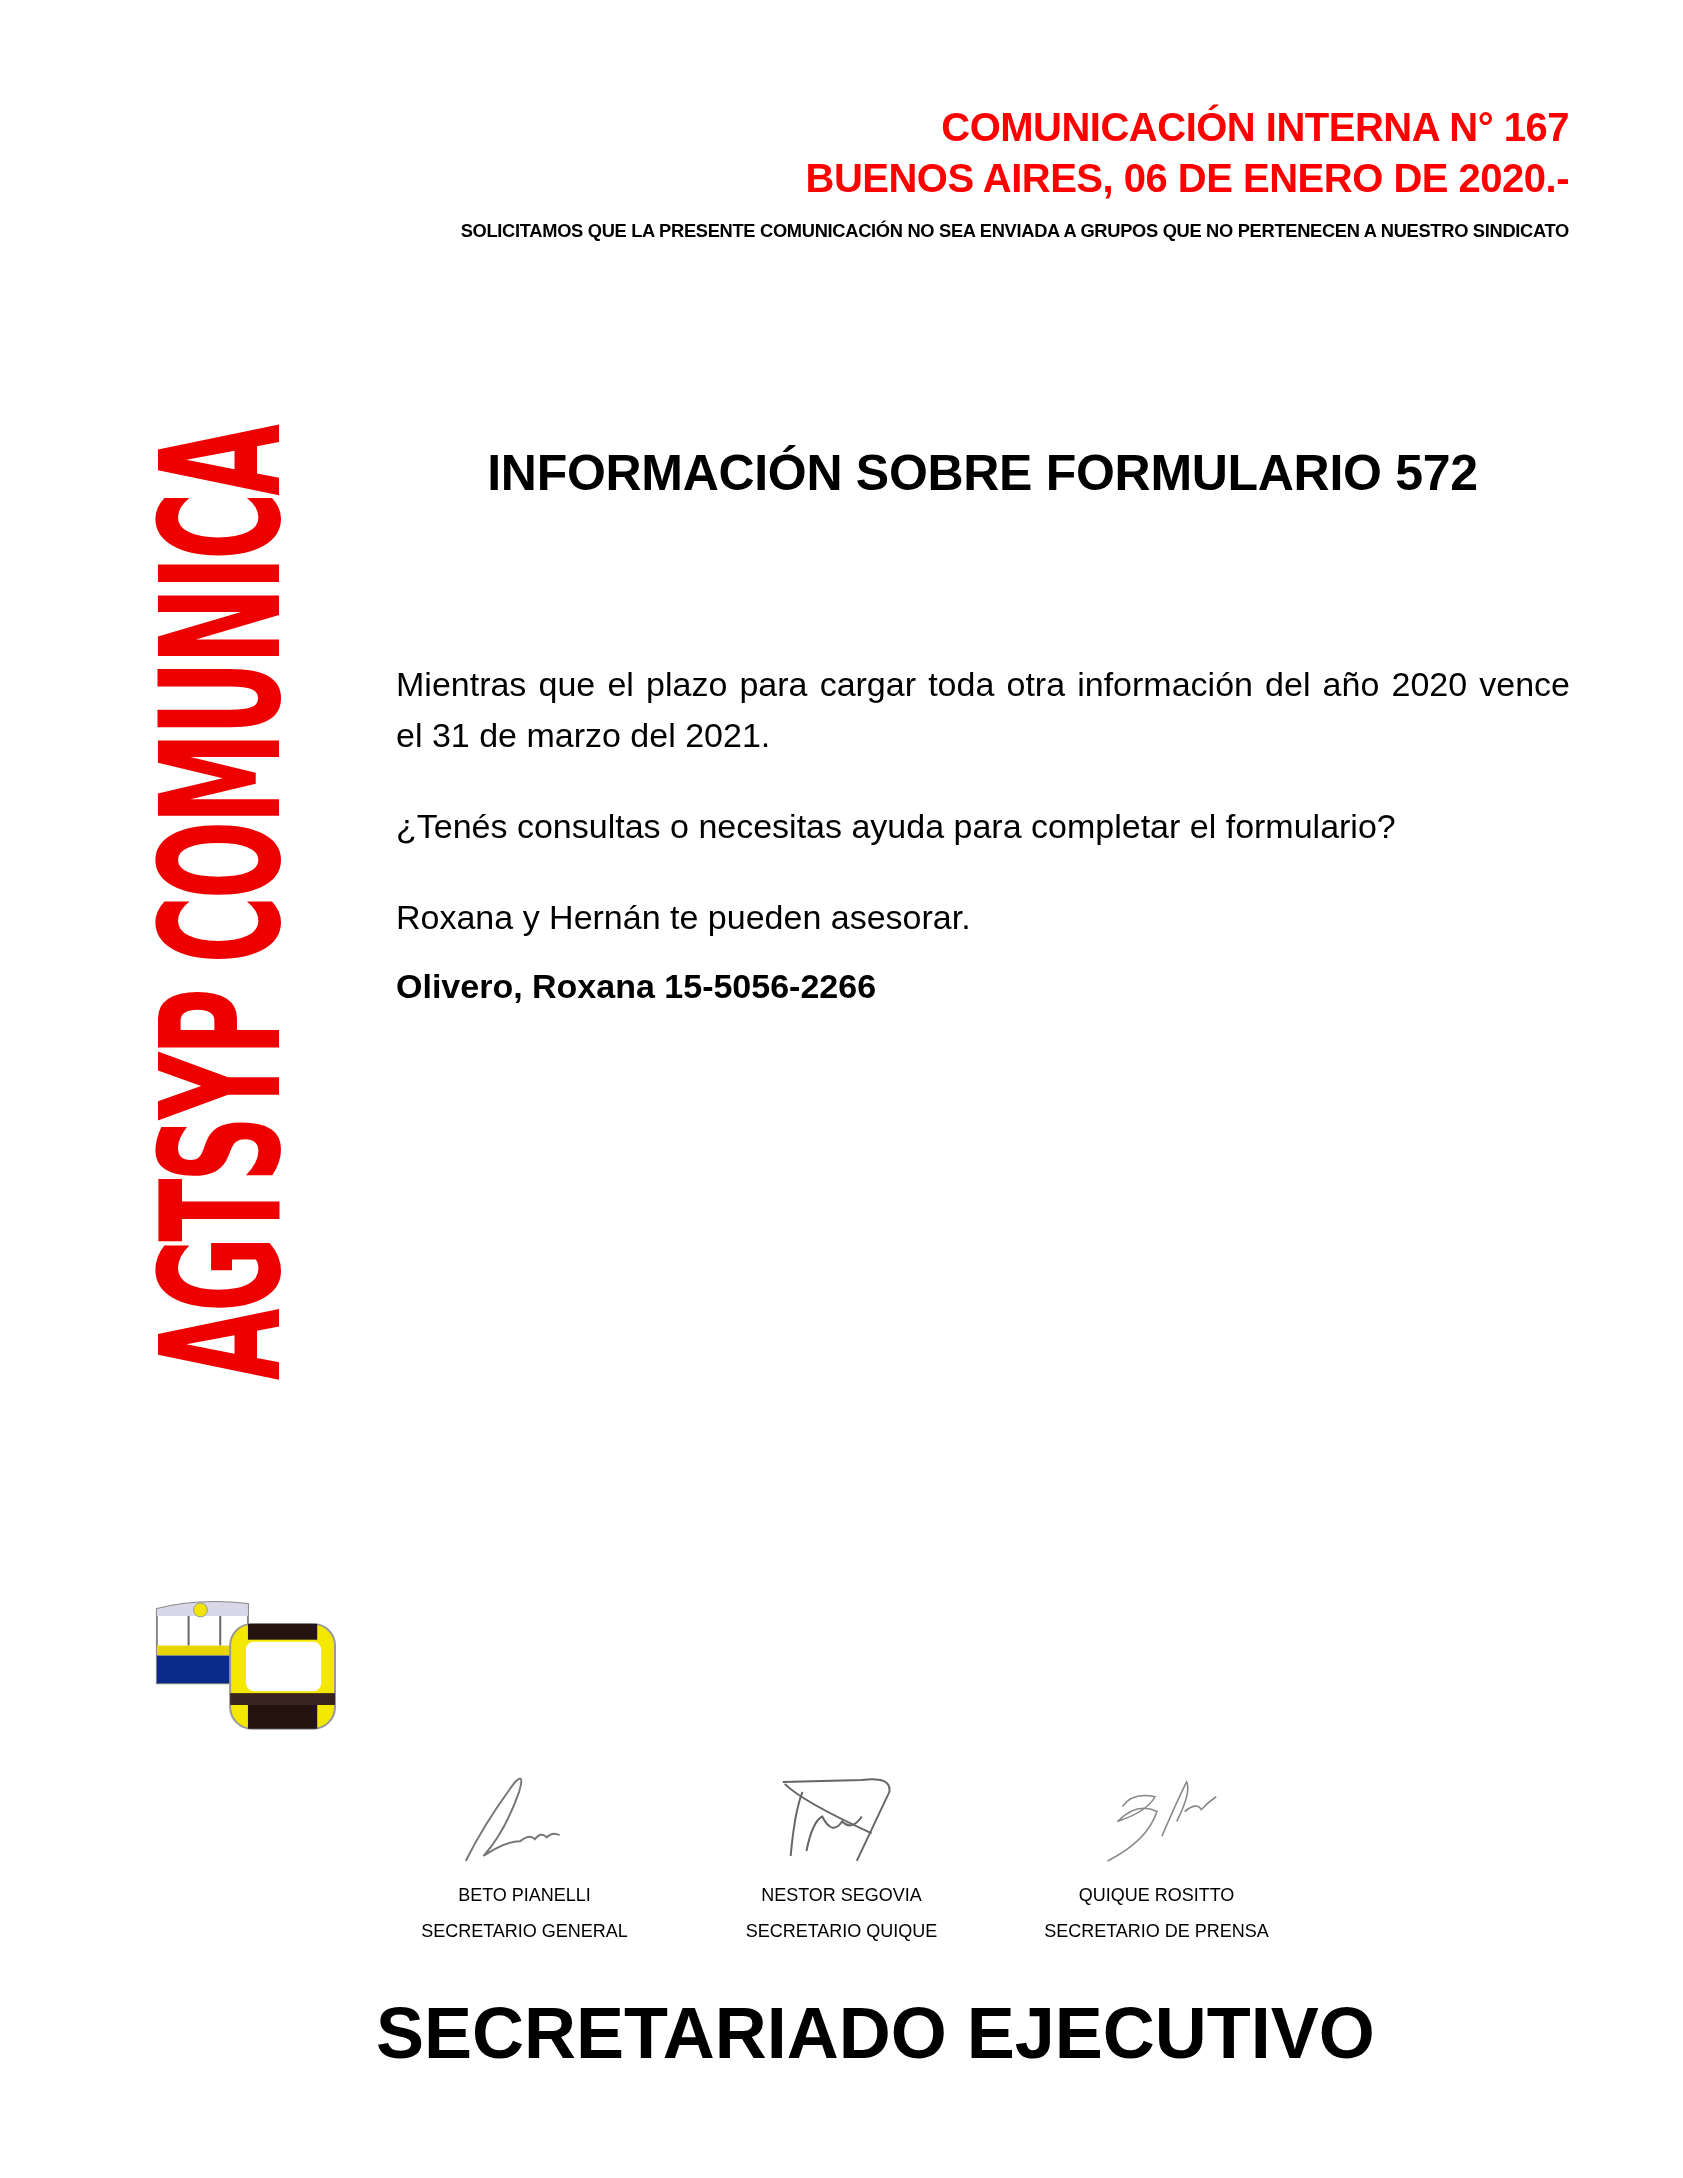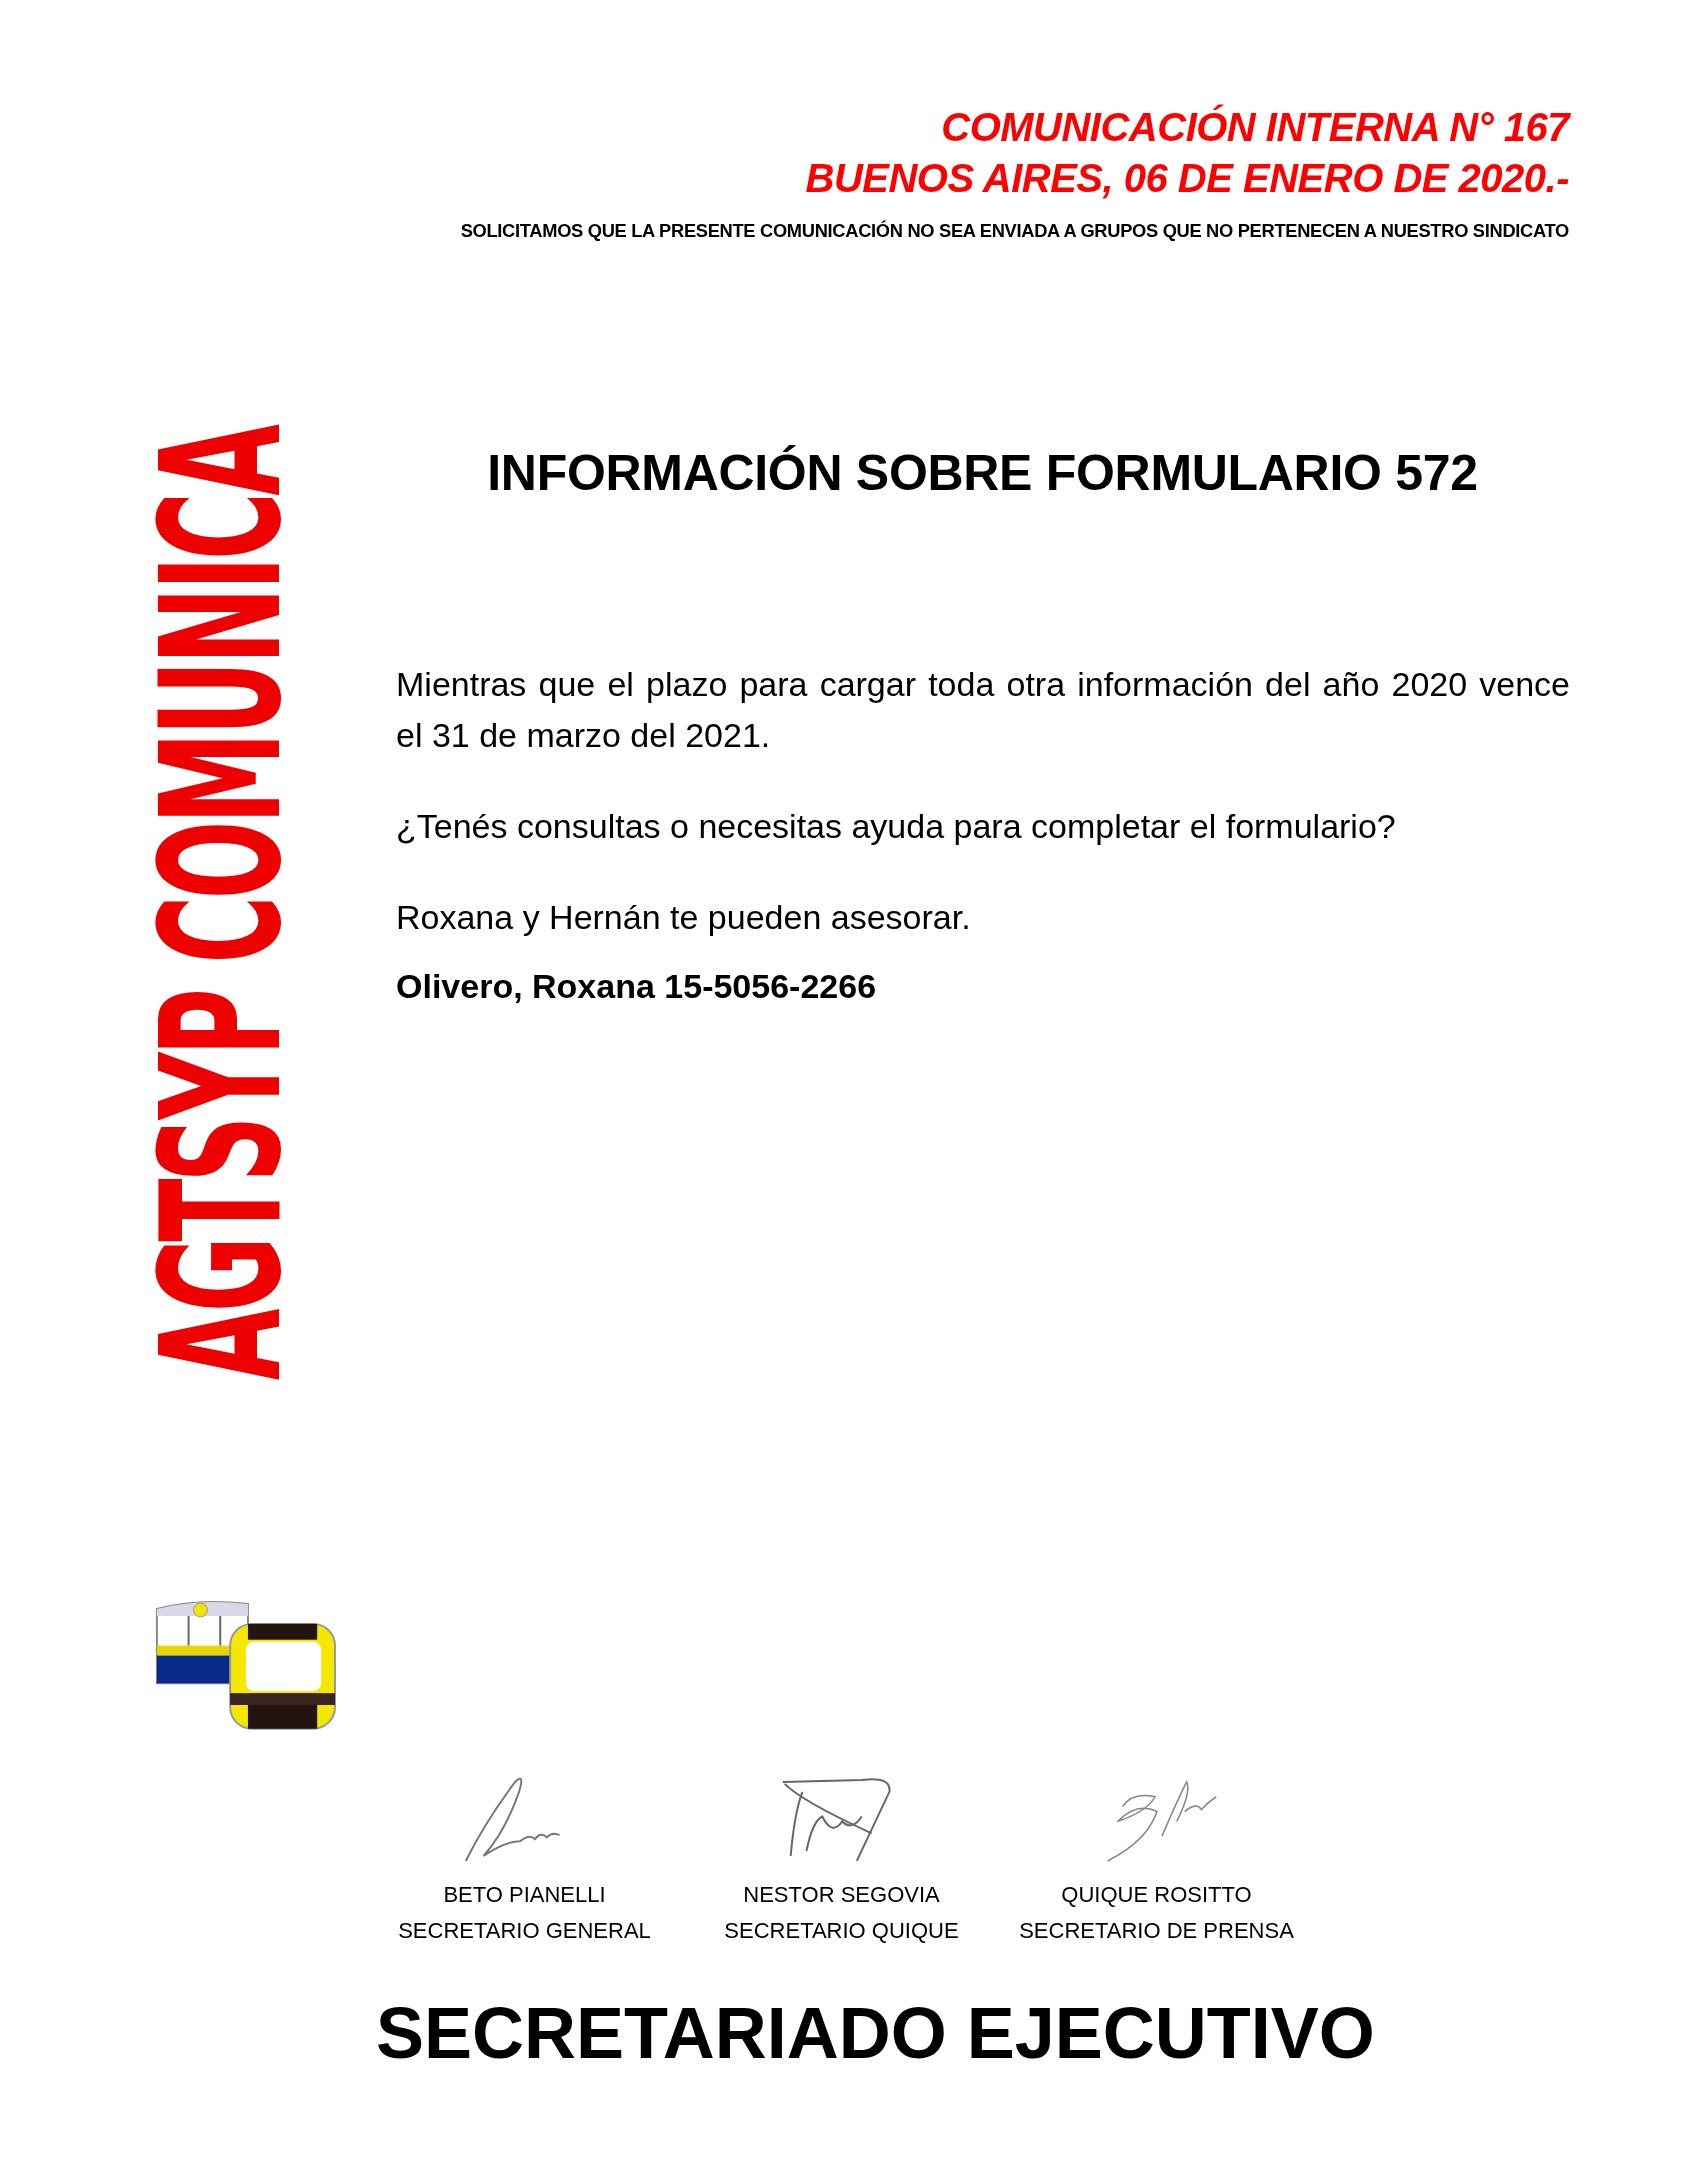--- a/index.html
+++ b/index.html
@@ -1,19 +1,19 @@
 <!DOCTYPE html>
 <html><head>
 <meta charset="utf-8">
 <style>
   html, body { margin:0; padding:0; background:#ffffff; }
   body { width:1683px; height:2178px; position:relative; overflow:hidden;
          font-family:"Liberation Sans", sans-serif; color:#000; }
   .abs { position:absolute; }
-  .hdr-red { right:114px; color:#ff0000; font-weight:bold; font-style:italic;
+  .hdr-red { right:114px; color:#ff0000; font-weight:bold; 
              font-size:40px; letter-spacing:-0.5px; white-space:nowrap; }
   #hdr1 { top:105px; }
   #hdr2 { top:156px; }
   #hdr3 { top:220px; right:114px; font-weight:bold; font-size:18.3px; white-space:nowrap; letter-spacing:-0.3px; }
 
   #logo { left:147px; top:275px; width:150px; height:1257px; }
   #logo-text { position:absolute; left:50%; top:50%; transform:translate(-50%,-50%) rotate(-90deg);
      white-space:nowrap; font-family:"DejaVu Sans", sans-serif; font-weight:bold; font-size:166px;
      color:#ee0000; letter-spacing:-6px; transform-origin:center; line-height:1;
      font-stretch:condensed; }
@@ -24,21 +24,21 @@
   #title { left:396px; width:1173px; top:444px; text-align:center; font-weight:bold;
            font-size:50px; letter-spacing:-0.3px; white-space:nowrap; }
 
   #body { left:396px; width:1174px; top:659px; font-size:34px; line-height:51px; }
   #body p { margin:0 0 40px 0; text-align:justify; text-align-last:left; }
   #body p.last { margin-bottom:18px; }
   #contacts { font-weight:bold; font-size:34px; line-height:51px; }
 
   .sig { position:absolute; top:1762px; width:297px; text-align:center; }
   .sig svg { display:block; margin:0 auto; }
-  .sig-name, .sig-role { font-size:22px; line-height:36px; white-space:nowrap; }
+  .sig-name, .sig-role { font-size:18px; line-height:36px; white-space:nowrap; }
   .sig-name { margin-top:6px; }
   #sig1 { left:376px; }
   #sig2 { left:693px; }
   #sig3 { left:1008px; }
 
   #footer { left:376px; width:950px; top:1992px; text-align:center; font-weight:bold;
             font-size:72px; letter-spacing:0px; white-space:nowrap; }
 </style>
 </head>
 <body>

